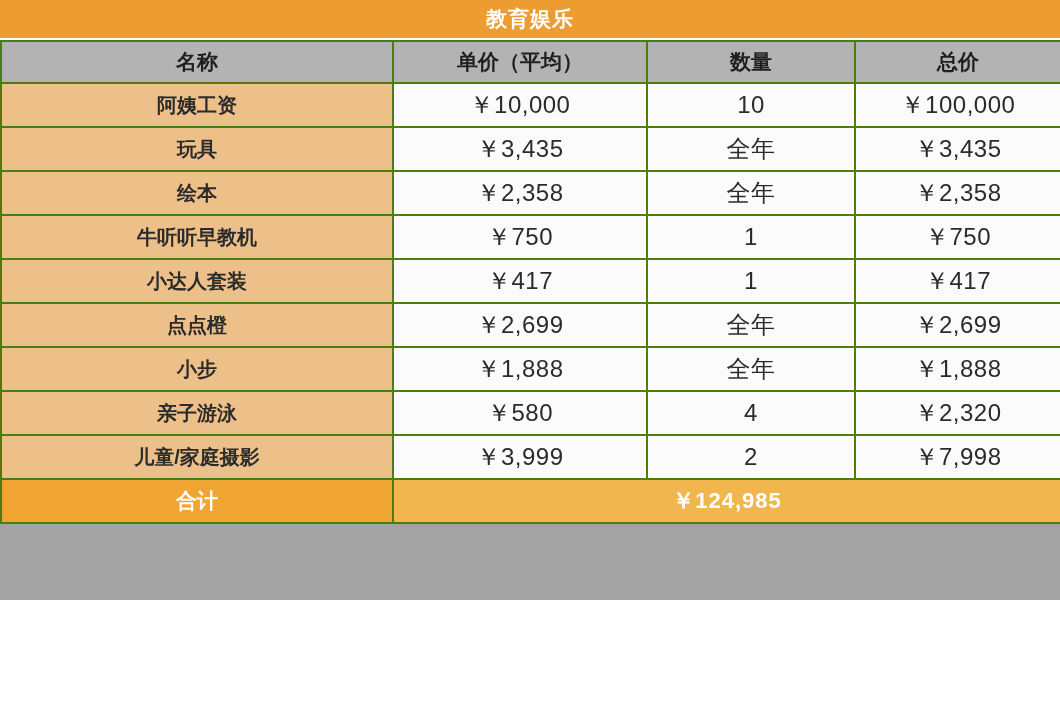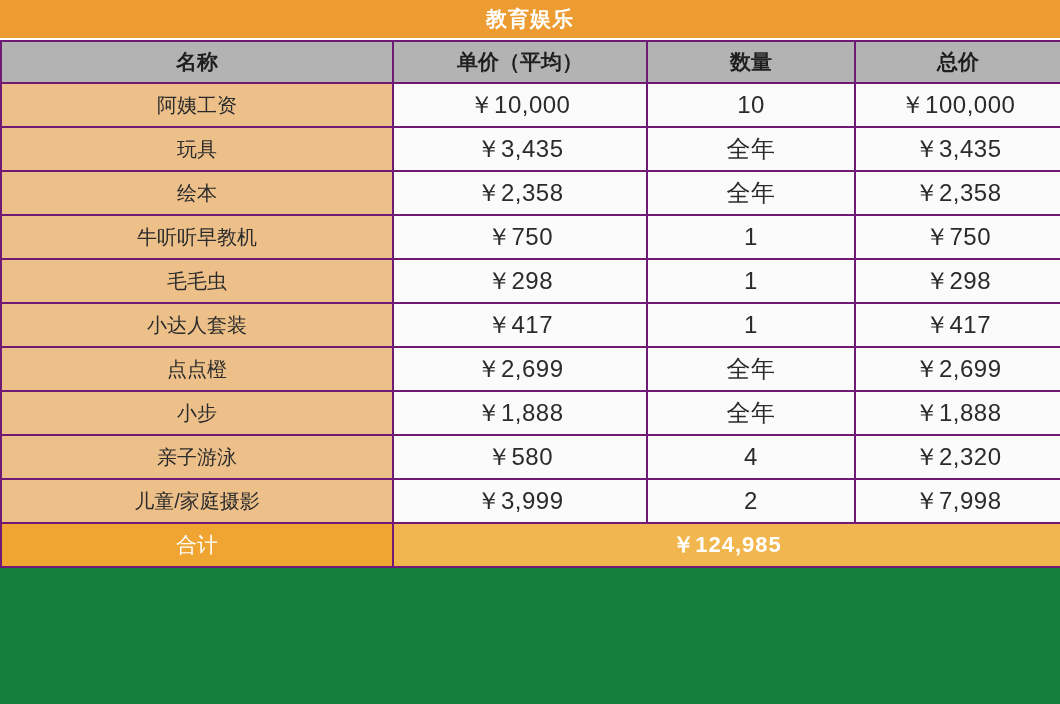--- a/index.html
+++ b/index.html
@@ -4,24 +4,24 @@
 <style>
   * { box-sizing: border-box; }
   html, body {
     margin: 0; padding: 0;
     width: 1060px; height: 704px;
     background: #ffffff;
     font-family: "Liberation Sans", "DejaVu Sans", sans-serif;
   }
   #sheet {
     width: 1060px;
-    height: 704px;
+    height: 600px;
     display: flex;
     flex-direction: column;
-    background: #15803d;
+    background: #a3a3a3;
   }
   
   .title-bar {
     height: 40px;
     background: #ed9c31;
     color: #ffffff;
     font-size: 21px;
     font-weight: bold;
     display: flex;
     align-items: center;
@@ -34,51 +34,51 @@
     width: 1060px;
     border-collapse: collapse;
     table-layout: fixed;
   }
   col.c-name  { width: 392px; }
   col.c-price { width: 254px; }
   col.c-qty   { width: 208px; }
   col.c-total { width: 206px; }
 
   th, td {
-    border: 2px solid #701a75;
+    border: 2px solid #4d7c0f;
     padding: 0;
     height: 44px;
     text-align: center;
     vertical-align: middle;
     font-size: 19px;
     color: #2b2b2b;
   }
   thead th {
     background: #b3b3b3;
     color: #1f1f1f;
     font-weight: bold;
     font-size: 21px;
     height: 42px;
   }
   
   td.name {
     background: #edc08a;
-    font-weight: normal;
+    font-weight: bold;
     font-size: 20px;
     color: #2b2b2b;
   }
   td.val {
     background: #fbfbfb;
     font-size: 24px;
     letter-spacing: 0.5px;
   }
   tr.total td.name {
     background: #f0a431;
     color: #ffffff;
-    font-weight: normal;
+    font-weight: bold;
     font-size: 21px;
   }
   tr.total td.val {
     background: #f2b64f;
     color: #ffffff;
     font-weight: bold;
     font-size: 22px;
     letter-spacing: 1px;
   }
 </style>
@@ -123,26 +123,20 @@
           <td class="val">全年</td>
           <td class="val">￥2,358</td>
         </tr>
         <tr>
           <td class="name">牛听听早教机</td>
           <td class="val">￥750</td>
           <td class="val">1</td>
           <td class="val">￥750</td>
         </tr>
         <tr>
-          <td class="name">毛毛虫</td>
-          <td class="val">￥298</td>
-          <td class="val">1</td>
-          <td class="val">￥298</td>
-        </tr>
-        <tr>
           <td class="name">小达人套装</td>
           <td class="val">￥417</td>
           <td class="val">1</td>
           <td class="val">￥417</td>
         </tr>
         <tr>
           <td class="name">点点橙</td>
           <td class="val">￥2,699</td>
           <td class="val">全年</td>
           <td class="val">￥2,699</td>

